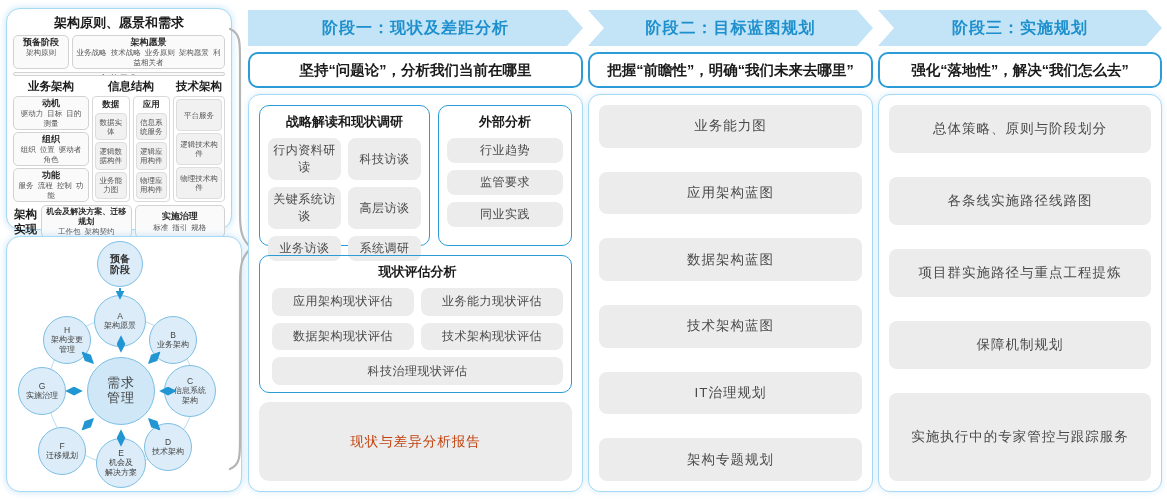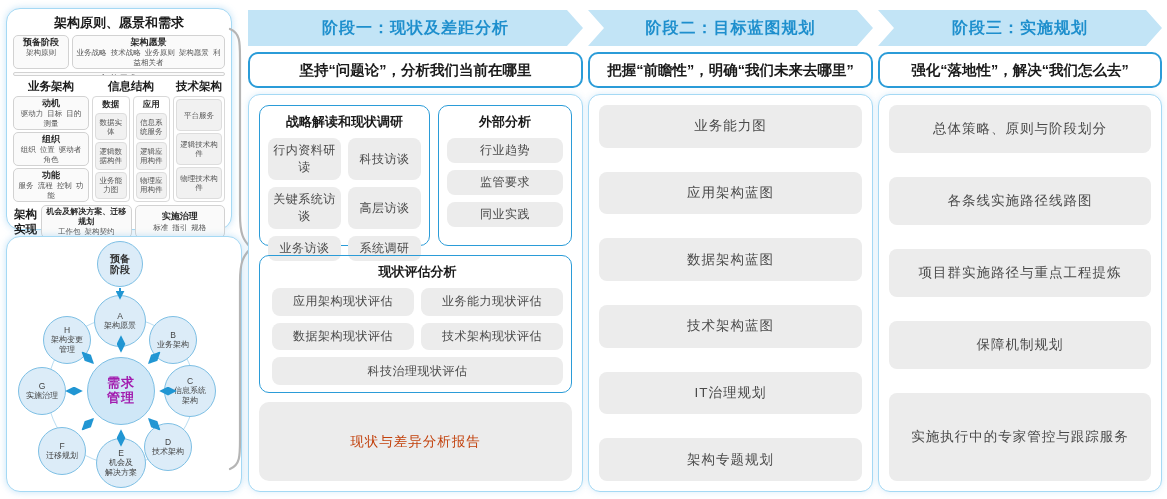--- a/index.html
+++ b/index.html
@@ -39,21 +39,21 @@
   .panel-b{position:absolute;left:6px;top:236px;width:236px;height:256px;border:1.5px solid var(--border-light);
     border-radius:14px;box-shadow:0 0 7px rgba(110,185,235,.4);background:#fff;}
   .ring{position:absolute;left:40px;top:80px;width:148px;height:148px;border:1.5px solid #b9ddf2;border-radius:50%;}
   .node{position:absolute;border-radius:50%;background:var(--circle-fill);border:1px solid var(--circle-border);
     display:flex;flex-direction:column;align-items:center;justify-content:center;text-align:center;z-index:2;}
   .node .nid{font-size:8.5px;color:#444;line-height:1.1;}
   .node .nlb{font-size:8px;color:#444;line-height:1.15;white-space:pre-line;}
   .node-prep{left:90px;top:4px;width:46px;height:46px;font-weight:bold;}
   .node-prep .nlb{font-size:10px;font-weight:bold;color:#333;}
   .node-center{left:80px;top:120px;width:68px;height:68px;background:#cfe7f7;z-index:2;}
-  .node-center .nlb{font-size:13px;font-weight:bold;color:#a21caf;letter-spacing:1px;}
+  .node-center .nlb{font-size:13px;font-weight:normal;color:#404040;letter-spacing:1px;}
   svg.arrows{position:absolute;left:0;top:0;z-index:3;pointer-events:none;}
 
   
   .brace{position:absolute;left:227px;top:26px;width:26px;height:446px;}
 
   
   .right{position:absolute;left:248px;top:10px;width:914px;}
   .grid3{display:grid;grid-template-columns:335px 285px 284px;gap:5px;}
   .band{height:36px;background:var(--band);display:flex;align-items:center;justify-content:center;
     font-size:16px;font-weight:bold;color:var(--accent);letter-spacing:1px;}

